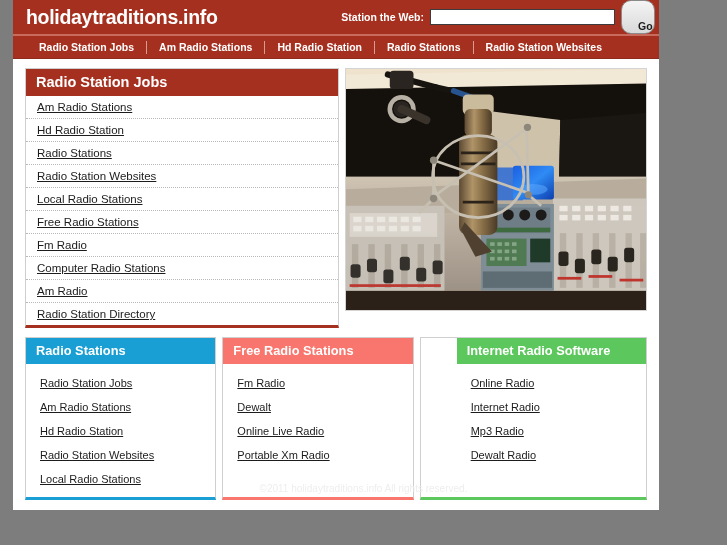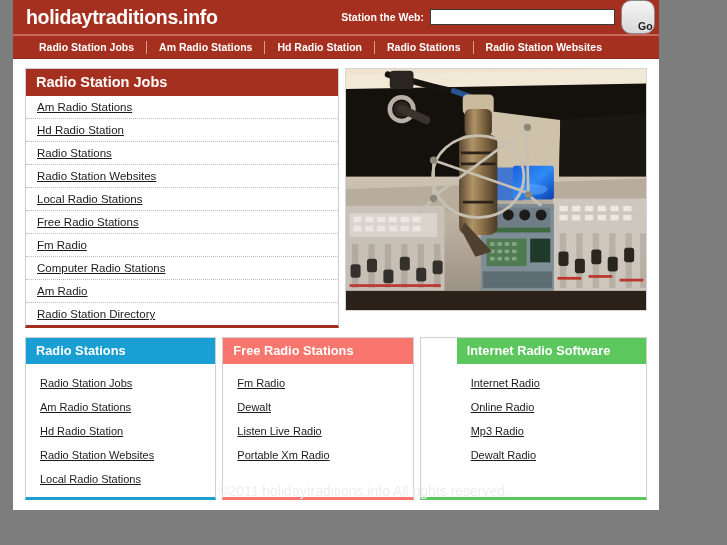--- a/index.html
+++ b/index.html
@@ -203,21 +203,21 @@
   }
 
   
   .footer {
     position: absolute;
     left: 0;
     top: 483px;
     width: 727px;
     text-align: center;
     color: #eeeeee;
-    font-size: 14px;
+    font-size: 10px;
   }
 </style>
 </head>
 <body>
 
 <div class="page">
 
   <div class="masthead">
     <div class="brand">holidaytraditions.info</div>
     <div class="search-area">
@@ -472,30 +472,30 @@
           <li><a>Radio Station Websites</a></li>
           <li><a>Local Radio Stations</a></li>
         </ul>
       </div>
 
       <div class="box" style="border-bottom:3px solid #f8766d;">
         <div class="box-head" style="background:#f8766d;">Free Radio Stations</div>
         <ul class="box-list">
           <li><a>Fm Radio</a></li>
           <li><a>Dewalt</a></li>
-          <li><a>Listen Live Radio</a></li>
+          <li><a>Online Live Radio</a></li>
           <li><a>Portable Xm Radio</a></li>
         </ul>
       </div>
 
       <div class="box" style="border-bottom:3px solid #5cc75c;padding-left:36px;">
         <div class="box-head" style="background:#5cc75c;">Internet Radio Software</div>
         <ul class="box-list">
+          <li><a>Online Radio</a></li>
           <li><a>Internet Radio</a></li>
-          <li><a>Online Radio</a></li>
           <li><a>Mp3 Radio</a></li>
           <li><a>Dewalt Radio</a></li>
         </ul>
       </div>
 
     </div>
   </div>
 </div>
 
 <div class="footer">

